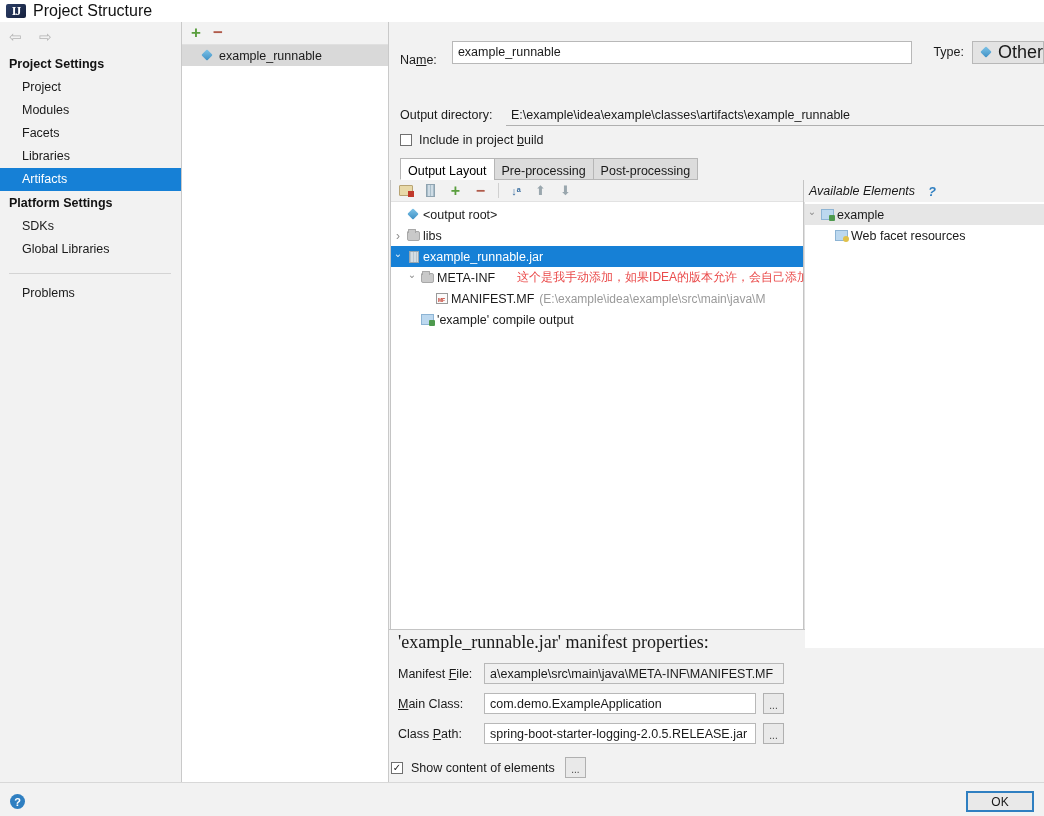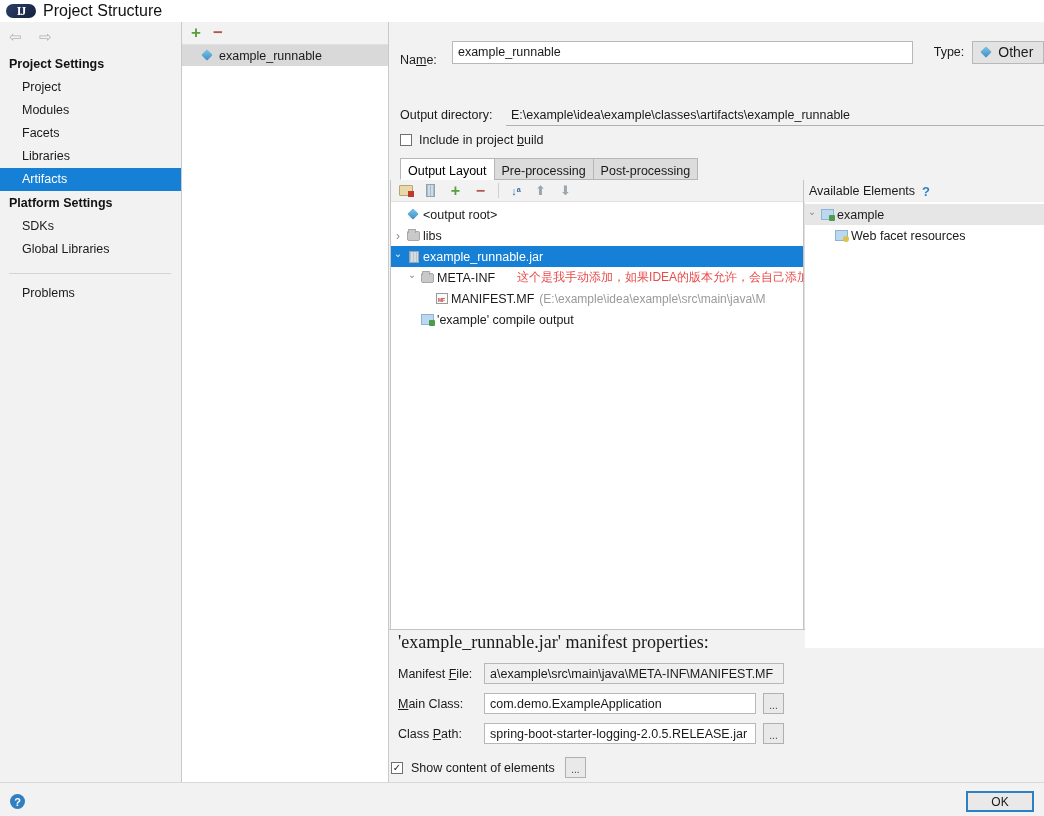--- a/index.html
+++ b/index.html
@@ -15,21 +15,21 @@
   }
   .app { position: relative; width: 1044px; height: 816px; }
 
   
   .titlebar {
     position: absolute; left: 0; top: 0; width: 1044px; height: 22px;
     background: #ffffff;
     display: flex; align-items: center; gap: 7px; padding-left: 6px;
   }
   .ij-logo {
-    width: 30px; height: 14px; border-radius: 7px;
+    width: 20px; height: 14px; border-radius: 2px;
     background: linear-gradient(135deg,#2c3e66 0%,#16213e 100%);
     color: #fff; font-size: 12px; font-weight: bold;
     display: flex; align-items: center; justify-content: center;
     font-family: "Liberation Serif", serif; letter-spacing: -1px;
   }
   .title-text { font-size: 16px; color: #111; }
 
   
   .sidebar {
     position: absolute; left: 0; top: 22px; width: 182px; height: 760px;
@@ -81,21 +81,21 @@
   .txt {
     height: 23px; background: #ffffff; border: 1px solid #b8b8b8;
     padding: 0 5px; font-size: 12.5px; color: #1a1a1a;
     display: flex; align-items: center; font-family: "Liberation Sans", sans-serif;
   }
   .name-input { width: 470px; }
   .type-lbl { margin-left: 21px; }
   .type-btn {
     margin-left: 8px; height: 23px; width: 73px;
     background: #e3e3e3; border: 1px solid #b8b8b8;
-    display: flex; align-items: center; gap: 6px; padding-left: 8px; font-size: 14px;
+    display: flex; align-items: center; gap: 6px; padding-left: 8px; font-size: 18px;
   }
 
   .outdir-row { position: absolute; left: 11px; top: 81px; width: 644px; }
   .outdir-lbl { width: 106px; }
   .outdir-input {
     width: 538px; border: none; border-bottom: 1px solid #b0b0b0;
     background: transparent; height: 21px; text-align: right;
   }
 
   .chk-row { position: absolute; left: 11px; top: 111px; display: flex; align-items: center; gap: 7px; }
@@ -141,21 +141,21 @@
 
   .hscroll {
     position: absolute; left: 1px; bottom: 1px; width: 412px; height: 11px; background: #f4f4f4;
   }
   .hscroll .thumb { position: absolute; left: 0; top: 1px; width: 368px; height: 9px; background: #cdcdcd; }
 
   .avail-pane {
     position: absolute; left: 415px; top: 0; width: 240px; height: 468px; background: #f2f2f2;
   }
   .avail-head {
-    height: 22px; display: flex; align-items: center; gap: 7px; padding-left: 5px; font-size: 12.5px;
+    height: 22px; display: flex; align-items: center; gap: 13px; padding-left: 5px; font-size: 12.5px; font-style: italic;
   }
   .qmark { color: #2f7fc1; font-weight: bold; font-size: 13px; }
   .avail-body { background: #ffffff; height: 446px; border-left: 1px solid #e0e0e0; padding-top: 2px; }
   .arow { height: 21px; display: flex; align-items: center; white-space: nowrap; font-size: 12.5px; }
   .arow.hl { background: #e6e6e6; }
 
   
   .manifest {
     position: absolute; left: 389px; top: 629px; width: 416px; height: 153px;
     background: #f2f2f2; border-top: 1px solid #c4c4c4;

